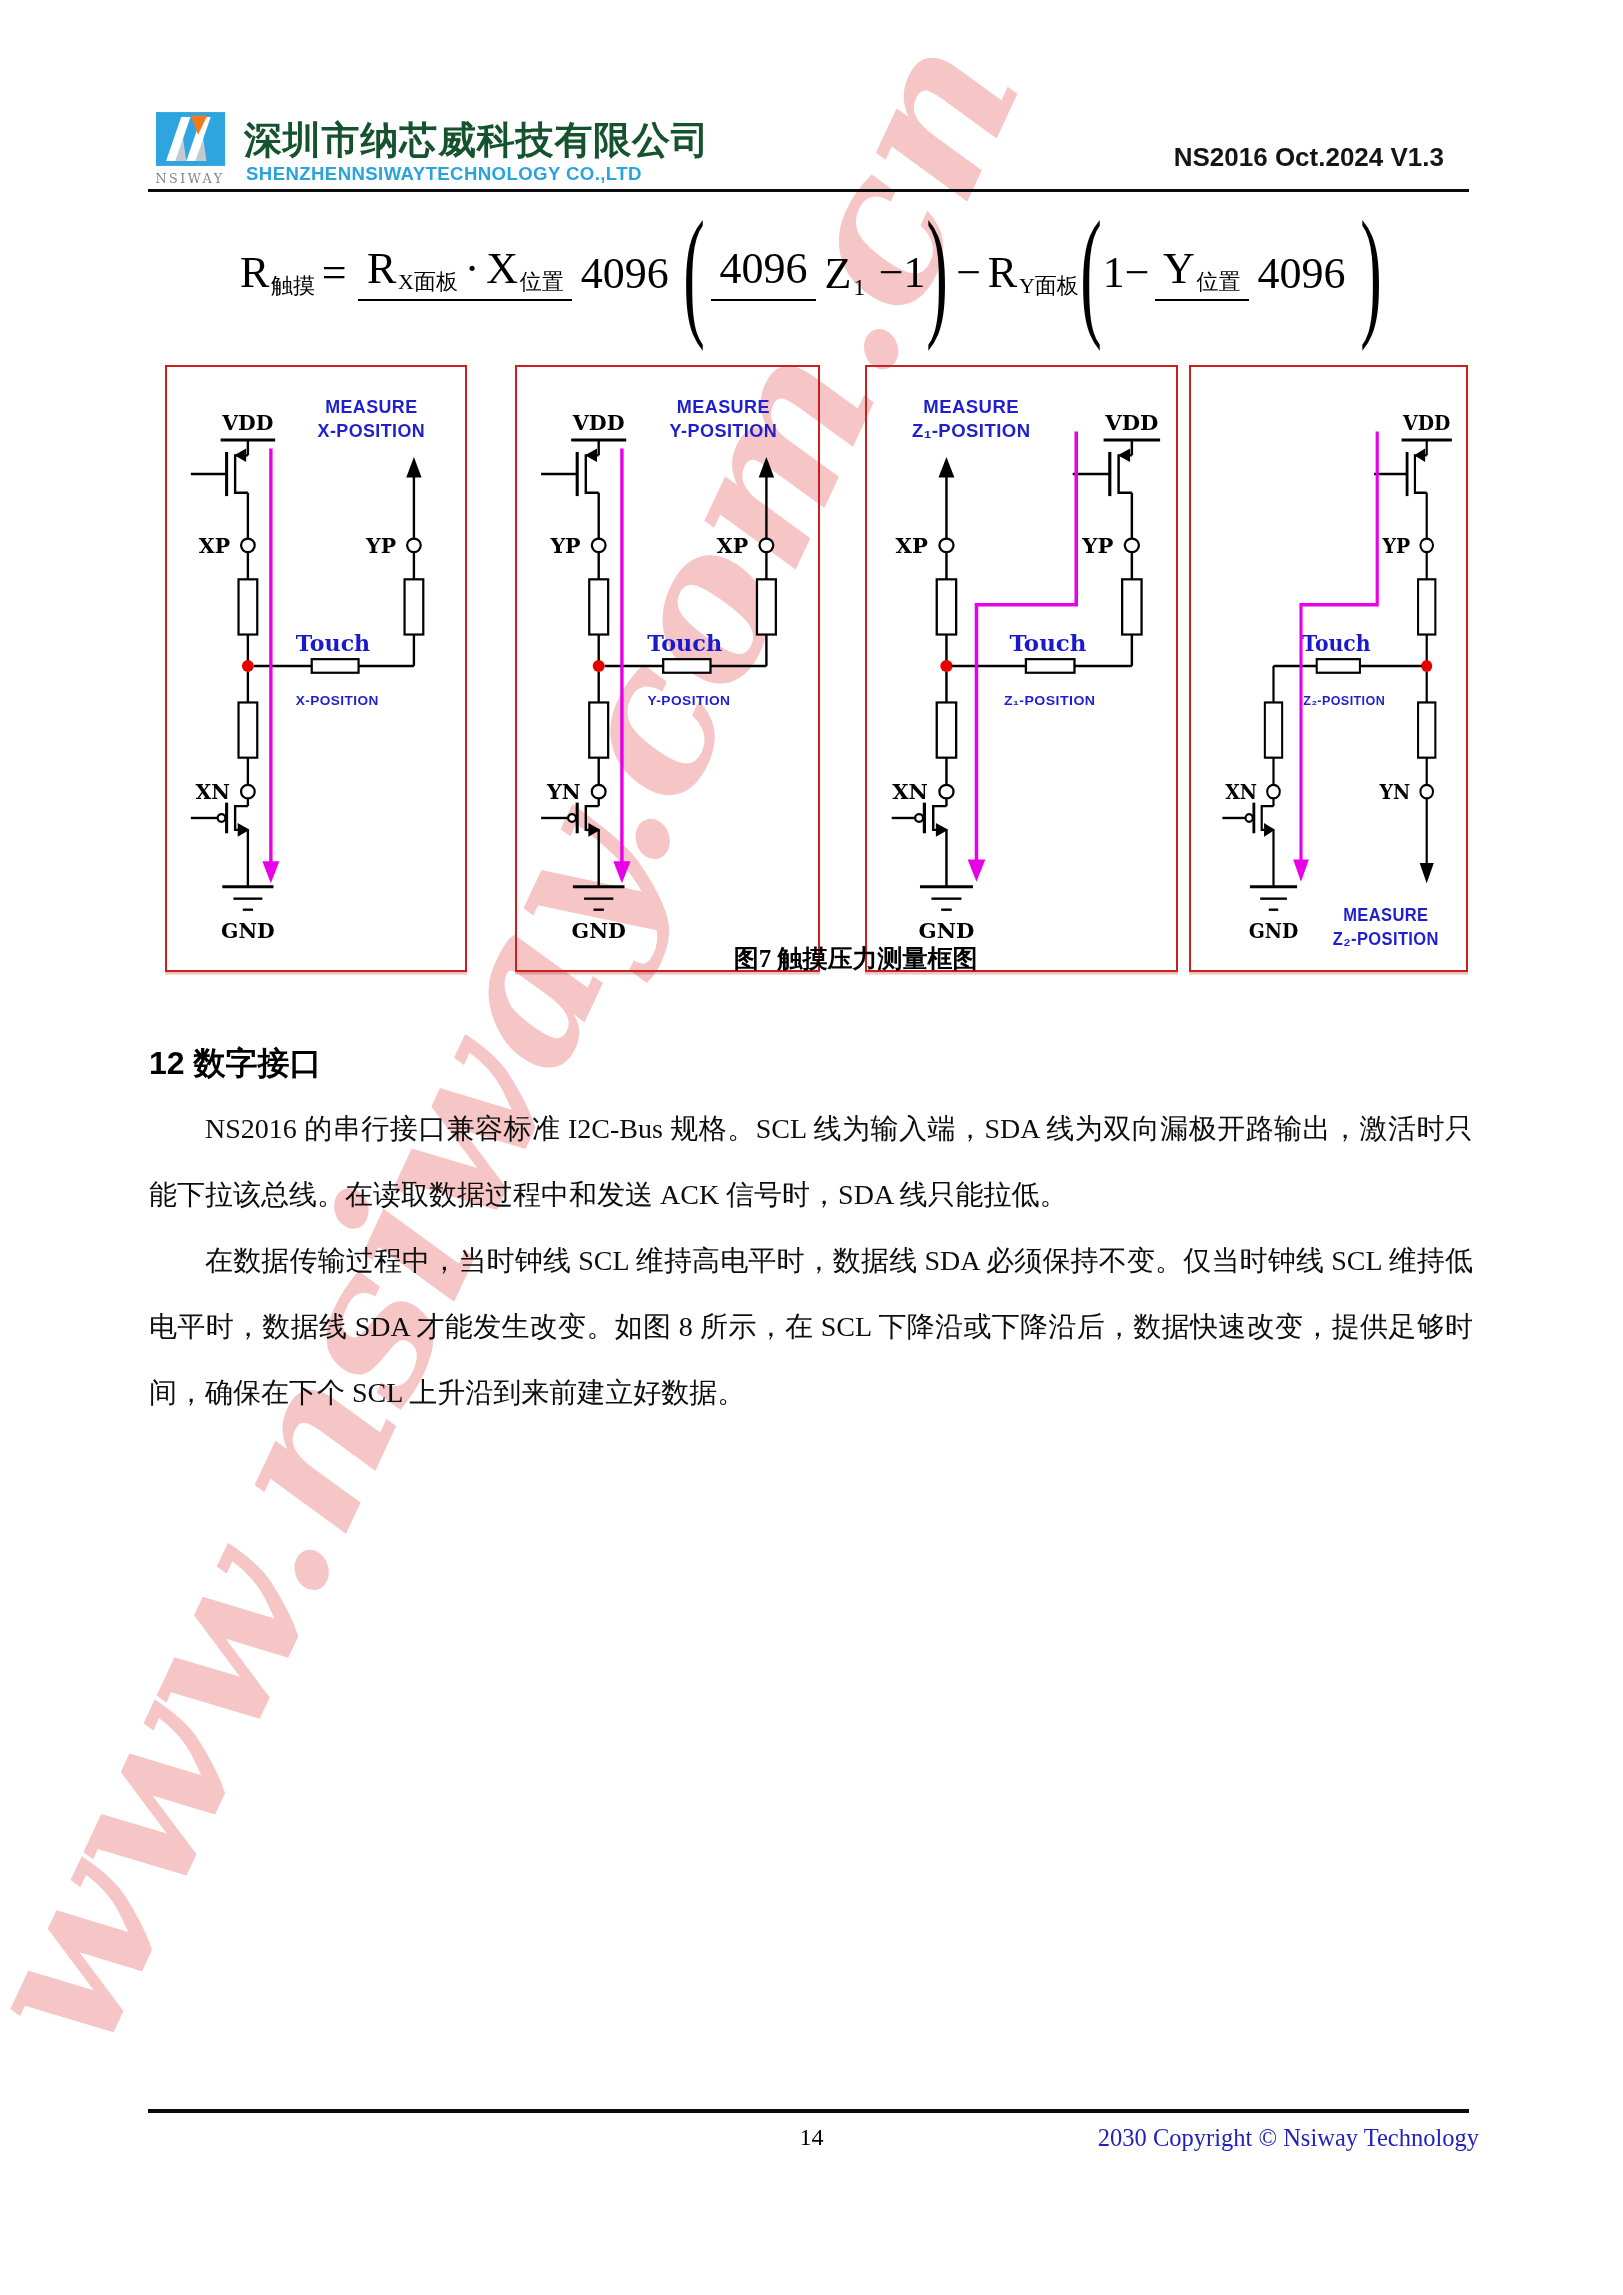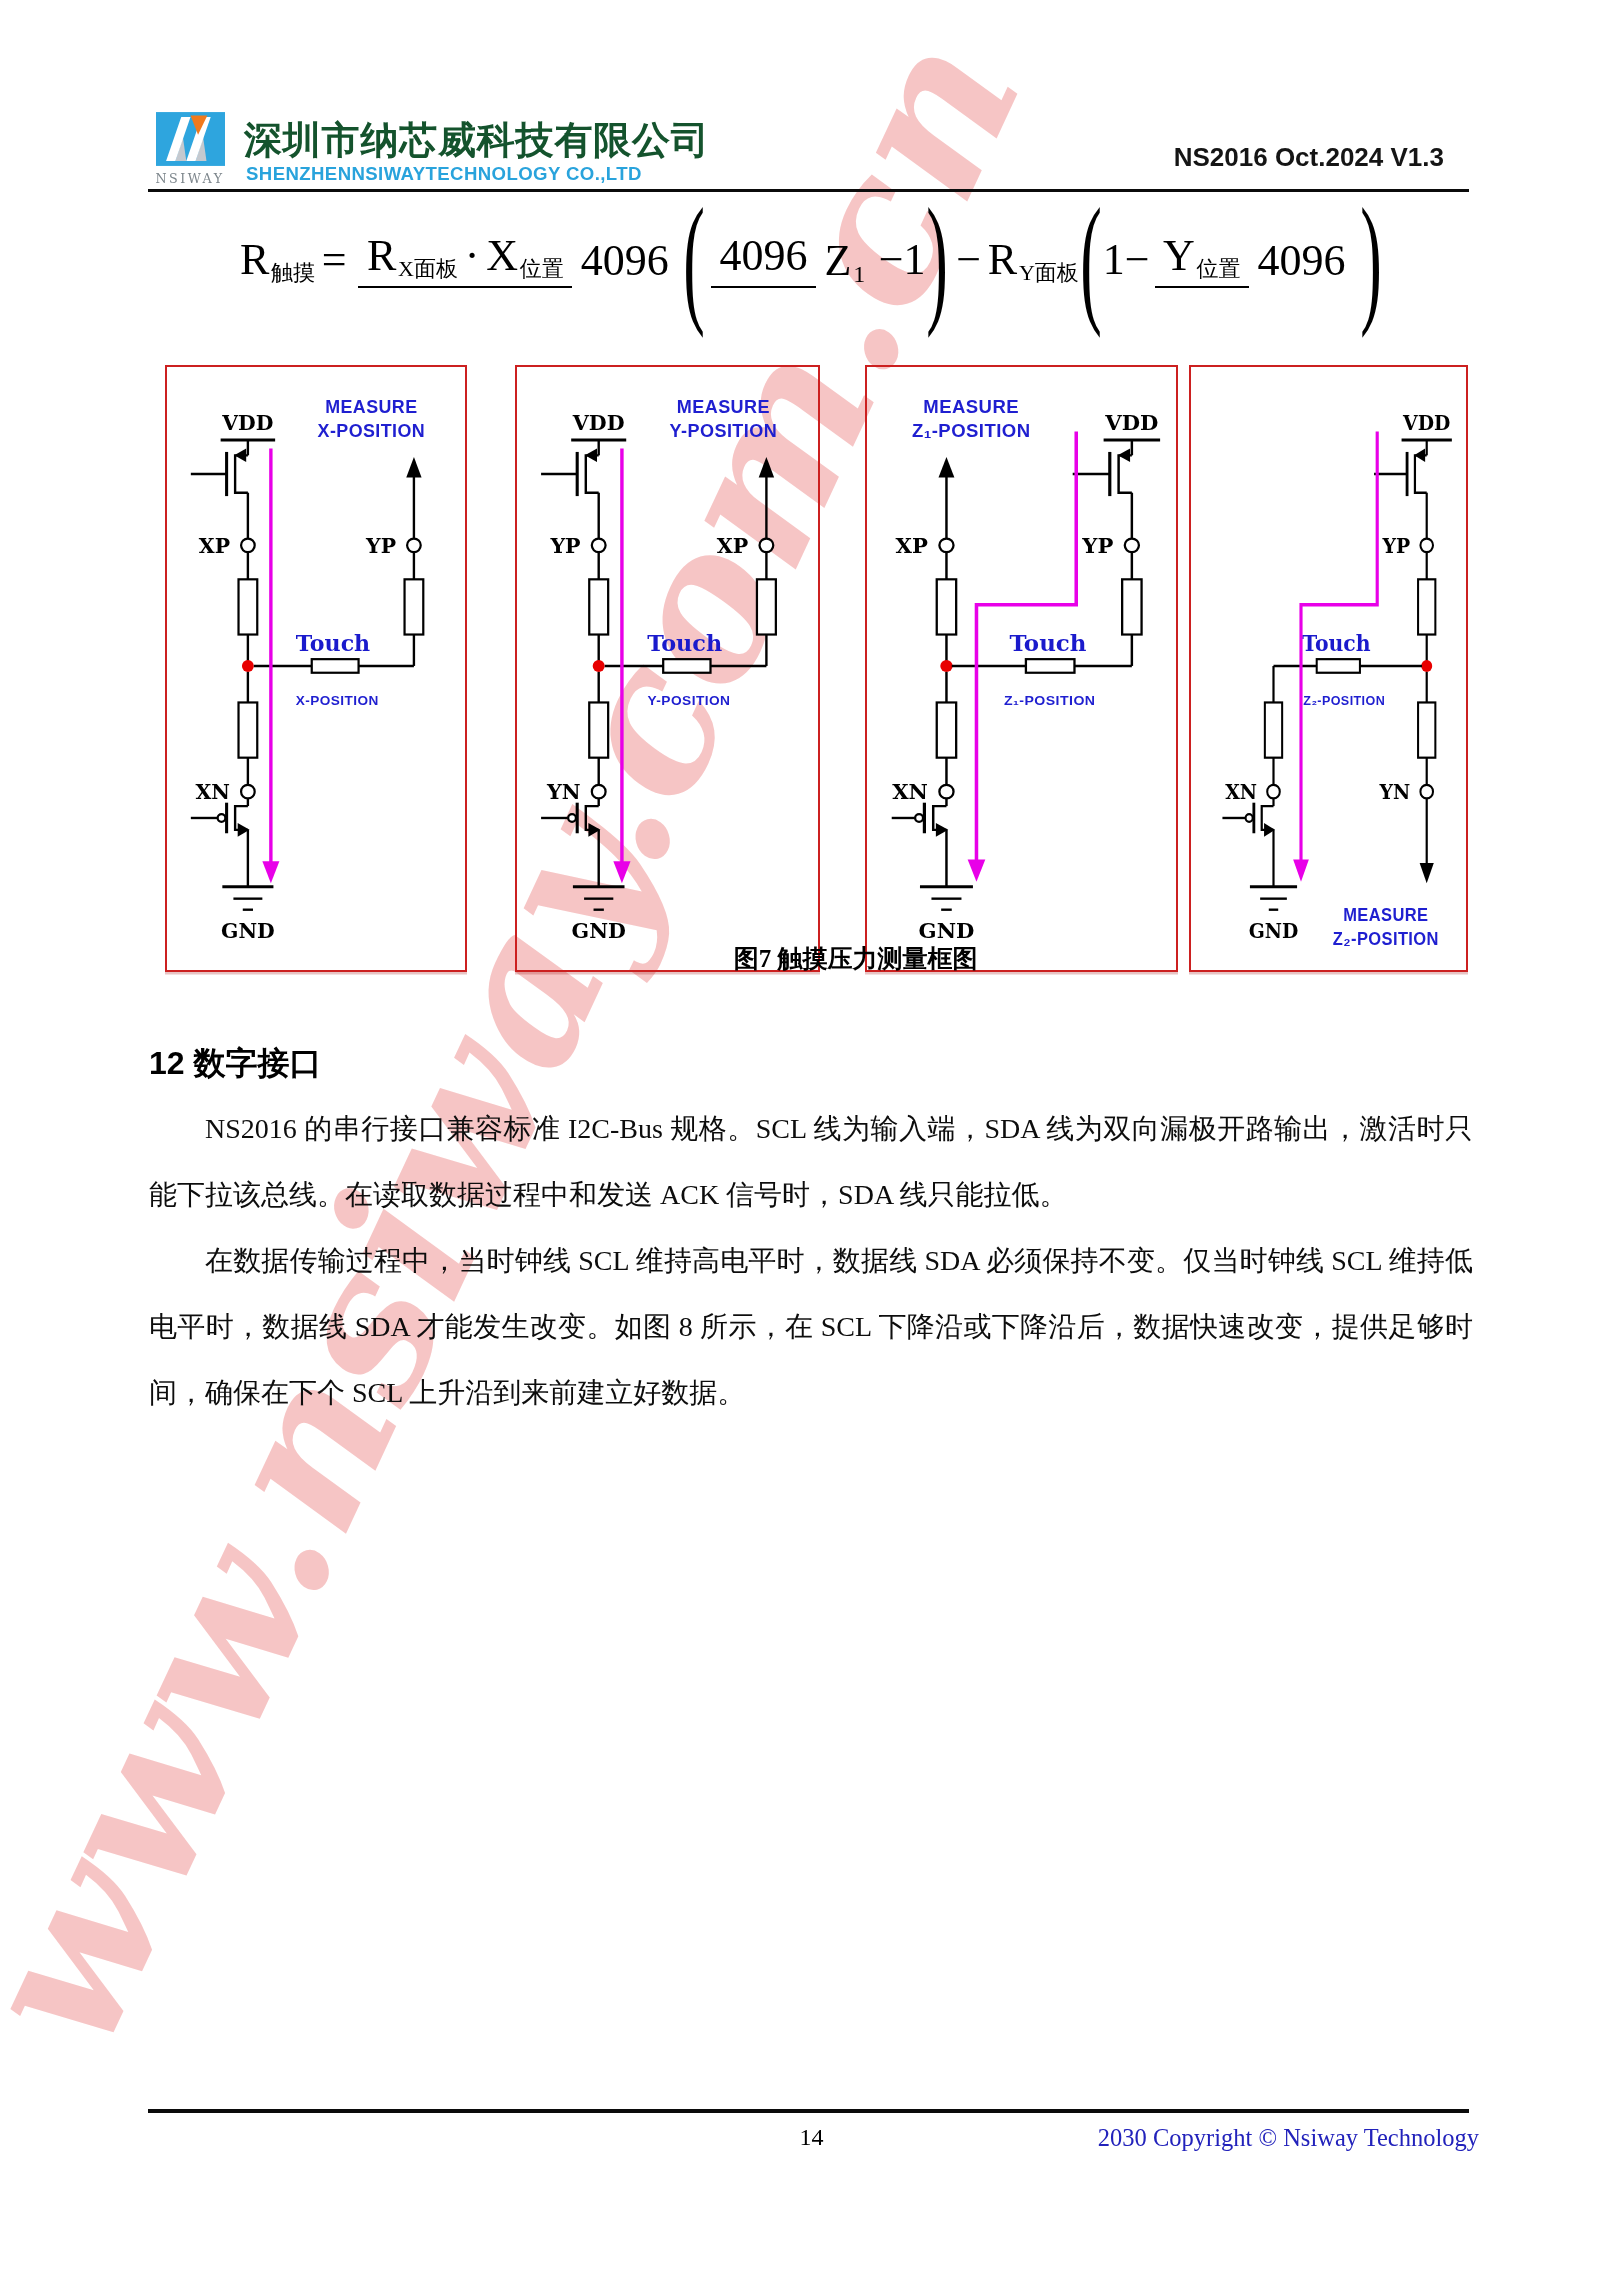--- a/index.html
+++ b/index.html
@@ -16,21 +16,21 @@
   .logo{left:150px;top:112px;width:80px;text-align:center;}
   .logo-text{font-family:"DejaVu Serif",serif;color:#7d868c;font-size:12.7px;letter-spacing:2.5px;margin-top:0.8px;}
   .company-cn{left:244px;top:115px;font-family:"Liberation Sans",sans-serif;
     font-weight:bold;font-size:38px;color:#14532d;letter-spacing:0.8px;}
   .company-en{left:246px;top:163px;font-family:"Liberation Sans",sans-serif;
     font-weight:bold;font-size:18.6px;color:#29a3dc;letter-spacing:0.4px;}
   .doc-version{right:179px;top:142px;font-family:"Liberation Sans",sans-serif;
     font-weight:bold;font-size:26px;color:#151515;}
   .header-rule{left:148px;top:189px;width:1321px;height:3.4px;background:#0b0b0b;}
   
-  .formula-row{left:0;top:198px;width:100%;display:flex;justify-content:center;}
+  .formula-row{left:0;top:211px;width:100%;display:flex;justify-content:center;}
   .formula{display:flex;align-items:center;font-family:"Liberation Serif",serif;
     font-size:44px;color:#000;}
   .formula .sub{font-size:24px;position:relative;bottom:-0.28em;margin-left:1.7px;}
   .formula .sub-cn{font-size:22px;}
   .frac{display:inline-flex;flex-direction:row;align-items:center;margin:0 5px;}
   .frac .num{padding:0 8.5px 5px 8.5px;border-bottom:2.5px solid #000;white-space:nowrap;}
   .frac .den{padding:3.4px 8.5px 0 8.5px;white-space:nowrap;}
   .bp{font-size:144px;font-weight:400;line-height:.85;transform:scaleX(.45);margin:0 -12px;}
   .op{margin:0 6.8px;}
   

